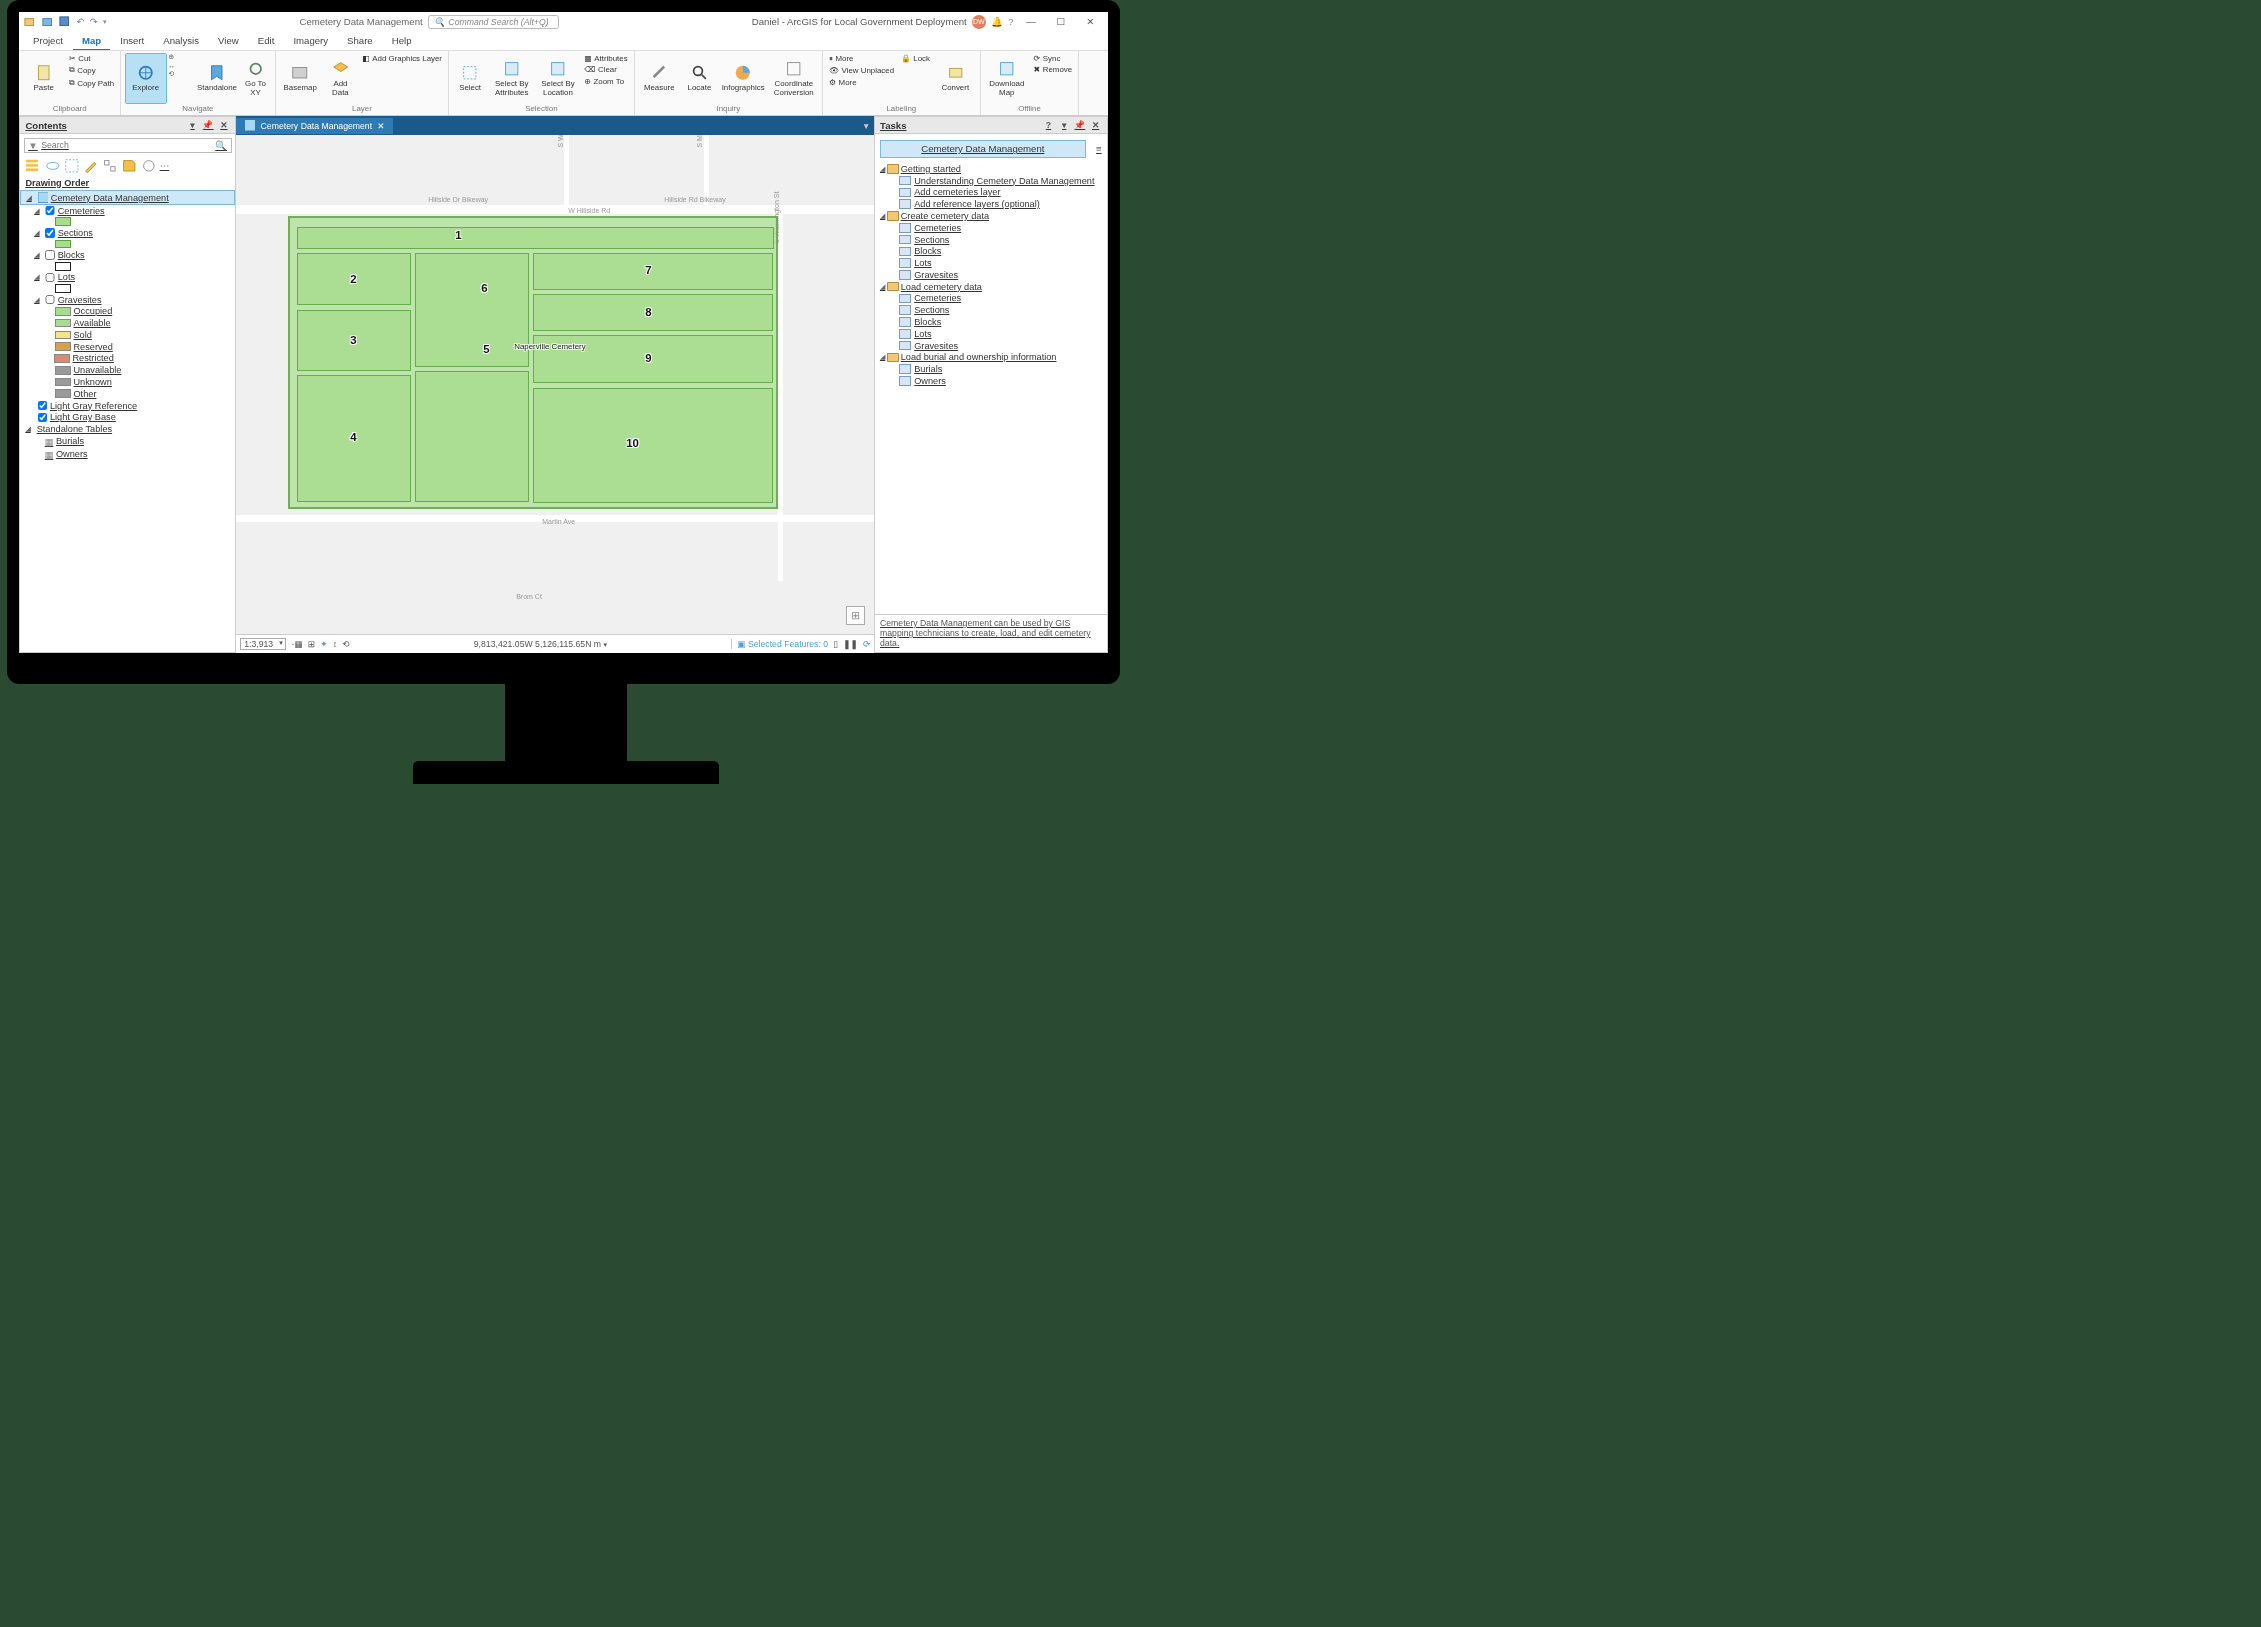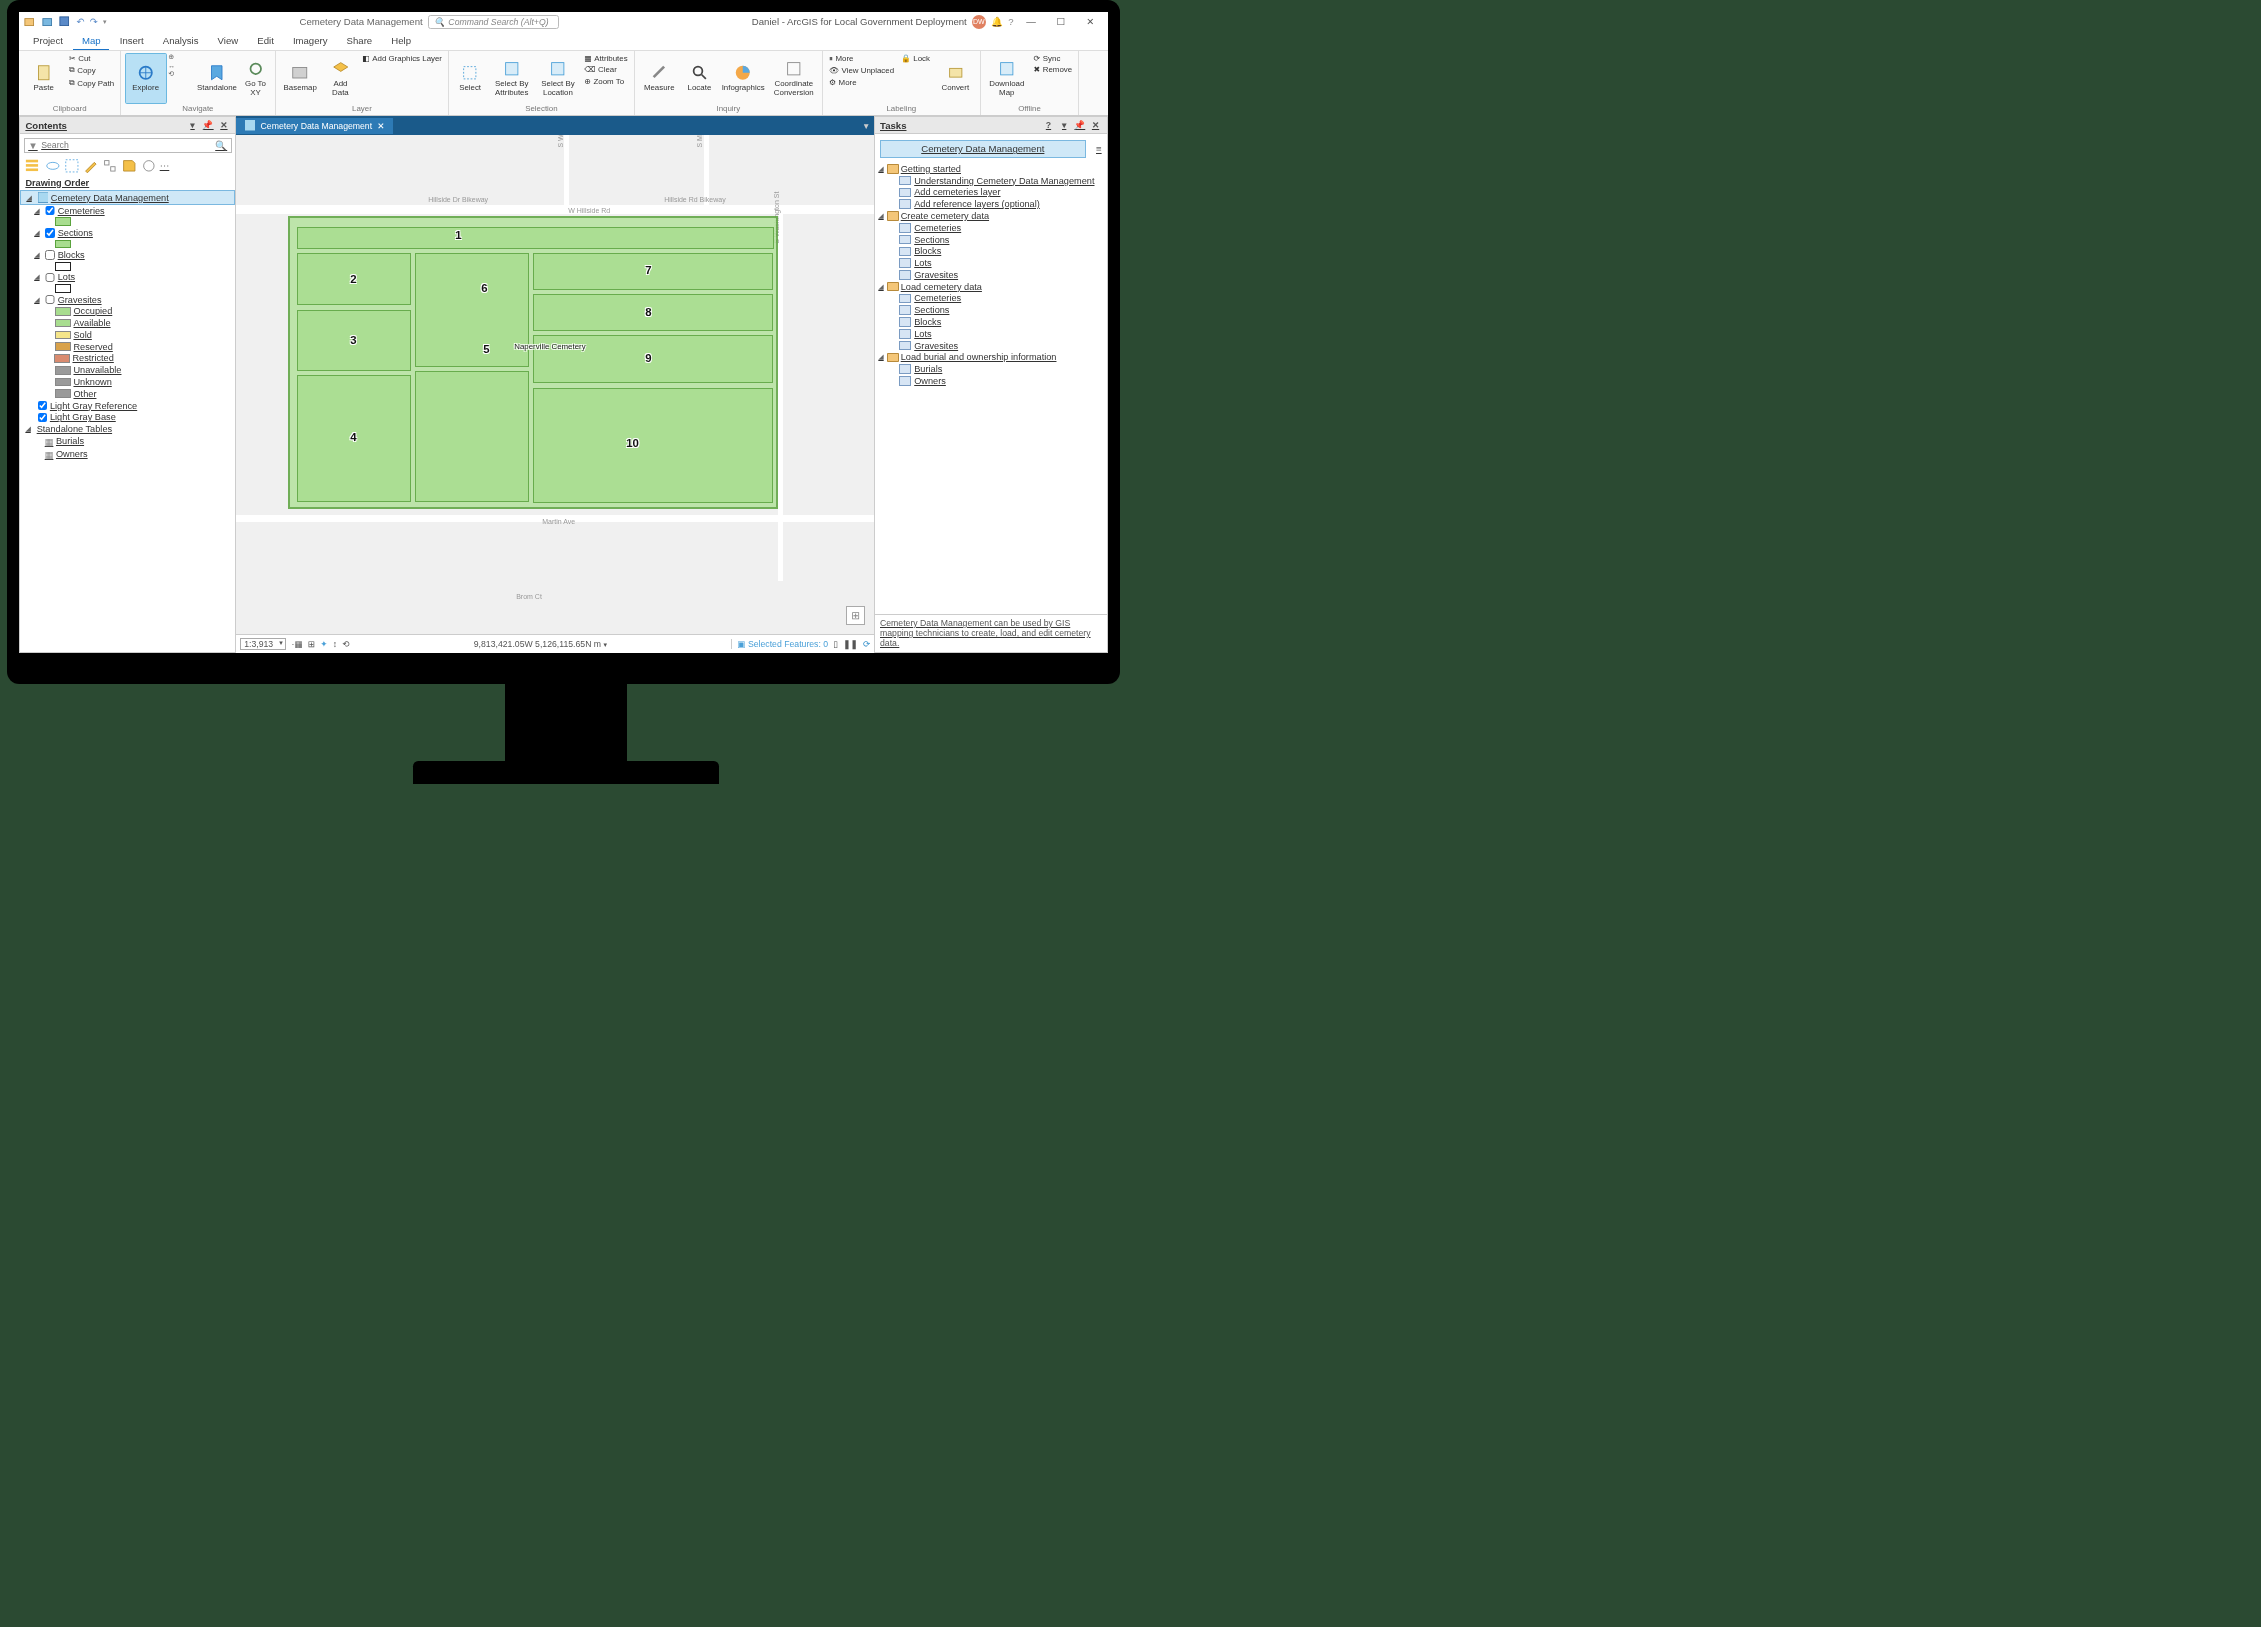--- a/index.html
+++ b/index.html
@@ -8,21 +8,21 @@
   .stand-neck{position:absolute;left:50%;transform:translateX(-50%);top:682px;width:122px;height:84px;background:#000;}
   .stand-base{position:absolute;left:50%;transform:translateX(-50%);top:761px;width:306px;height:23px;background:#000;border-radius:5.2px 5.2px 0 0;}
   .screen{width:100%;height:100%;background:#fff;display:flex;flex-direction:column;font-size:9.6px;color:#333;}
   .qat{height:19px;display:flex;align-items:center;padding:0 5.2px;gap:5.2px;background:#fff;}
   .qat .spacer{flex:1;}
   .qat .cmd-search{border:0.9px solid #bbb;border-radius:2.6px;padding:0.9px 5.2px;color:#888;font-style:italic;width:131px;font-size:8.7px;display:flex;align-items:center;gap:3.5px;}
   .badge{background:#e08060;color:#fff;border-radius:50%;width:14px;height:14px;font-size:7px;display:flex;align-items:center;justify-content:center;}
   .win-btn{width:24.5px;text-align:center;color:#555;}
   .tabbar{display:flex;gap:1.7px;padding:0 5.2px;font-size:9.6px;}
   .tabbar .tab{padding:3.5px 8.7px;color:#444;cursor:pointer;}
-  .tabbar .tab.active{color:#1a73c8;border-bottom:1.7px solid #1a73c8;font-weight:400;}
+  .tabbar .tab.active{color:#1a73c8;border-bottom:1.7px solid #1a73c8;font-weight:700;}
   .ribbon{display:flex;border-top:0.9px solid #ddd;border-bottom:0.9px solid #ccc;background:#fafafa;height:66px;overflow:hidden;}
   .rgroup{border-right:0.9px solid #ddd;display:flex;flex-direction:column;align-items:center;padding:1.7px 3.5px;}
   .rgroup .items{display:flex;align-items:flex-start;gap:1.7px;flex:1;}
   .rgroup .glabel{font-size:7.9px;color:#777;padding-bottom:17px;}
   .rbtn-lg{display:flex;flex-direction:column;align-items:center;justify-content:center;width:42px;height:51px;font-size:7.9px;text-align:center;gap:1.7px;cursor:pointer;border-radius:1.7px;padding:1.7px;}
   .rbtn-lg.sel{background:#b8e0f5;border:0.9px solid #6bb8e0;}
   .rbtn-sm{display:flex;align-items:center;gap:2.6px;font-size:7.9px;padding:0.9px 2.6px;cursor:pointer;white-space:nowrap;}
   .ricon{width:17.5px;height:17.5px;display:inline-block;}
   .vstack{display:flex;flex-direction:column;gap:0.9px;justify-content:center;}
   .workspace{flex:1;display:flex;overflow:hidden;}
@@ -51,21 +51,21 @@
   .road-label{position:absolute;font-size:7px;color:#999;}
   .cem-poly{position:absolute;background:#a8dd8f;border:1.7px solid #5aa33d;opacity:0.85;}
   .sec-label{position:absolute;font-weight:700;font-size:11.4px;color:#111;text-shadow:-0.9px -0.9px 0 #fff,0.9px -0.9px 0 #fff,-0.9px 0.9px 0 #fff,0.9px 0.9px 0 #fff;}
   .center-label{position:absolute;font-size:7.9px;color:#222;text-shadow:-0.9px -0.9px 0 #fff,0.9px -0.9px 0 #fff,-0.9px 0.9px 0 #fff,0.9px 0.9px 0 #fff;text-align:center;line-height:1.1;}
   .map-status{height:19px;border-top:0.9px solid #ccc;display:flex;align-items:center;font-size:8.7px;color:#555;padding:0 3.5px;gap:5.2px;}
   .scale-box{border:0.9px solid #aaa;padding:0 12.2px 0 3.5px;position:relative;}
   .scale-box:after{content:"▾";position:absolute;right:2.6px;font-size:7px;}
   .tasks{width:234px;}
   .task-title-box{background:#cfe8f7;border:0.9px solid #7ab8e0;margin:5.2px auto;padding:2.6px 8.7px;font-size:9.6px;text-align:center;}
   .task-tree{font-size:9.2px;padding:0 3.5px;overflow-y:auto;flex:1;}
-  .task-grp{display:flex;align-items:center;gap:2px;padding:0.9px 0;}
+  .task-grp{display:flex;align-items:center;gap:2px;padding:0.9px 0;text-align:right;}
   .task-grp .fold{width:7px;font-size:7px;color:#666;}
   .task-item{display:flex;align-items:center;gap:3.5px;padding:0.9px 0 0.9px 21px;}
   .folder-ico{width:11.4px;height:9.6px;background:#f4c678;border:0.9px solid #b88a3a;border-radius:0.9px;}
   .task-ico{width:11.4px;height:9.6px;background:#d7e5f4;border:0.9px solid #7a9bc2;}
   .task-desc{border-top:0.9px solid #ccc;padding:3.5px 5.2px;font-size:8.7px;color:#555;}
   .qico{width:12.2px;height:12.2px;}
 </style>
 </head>
 <body>
 

